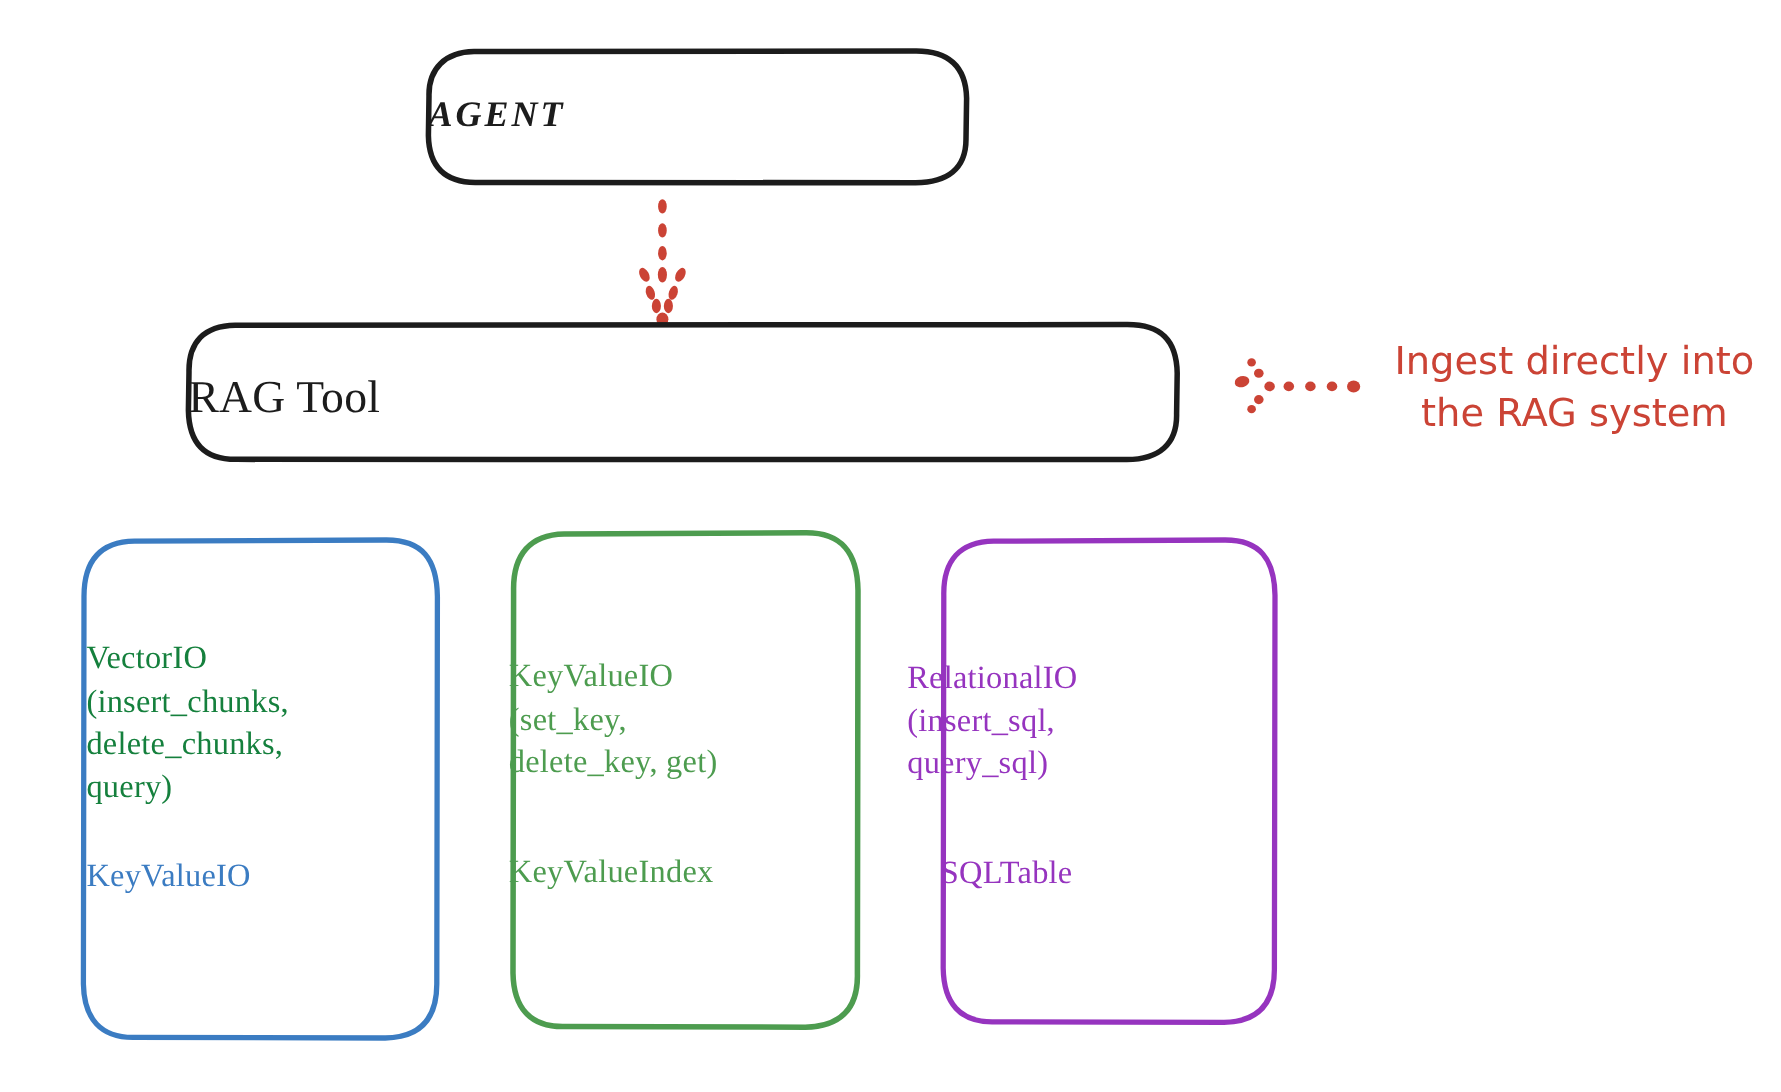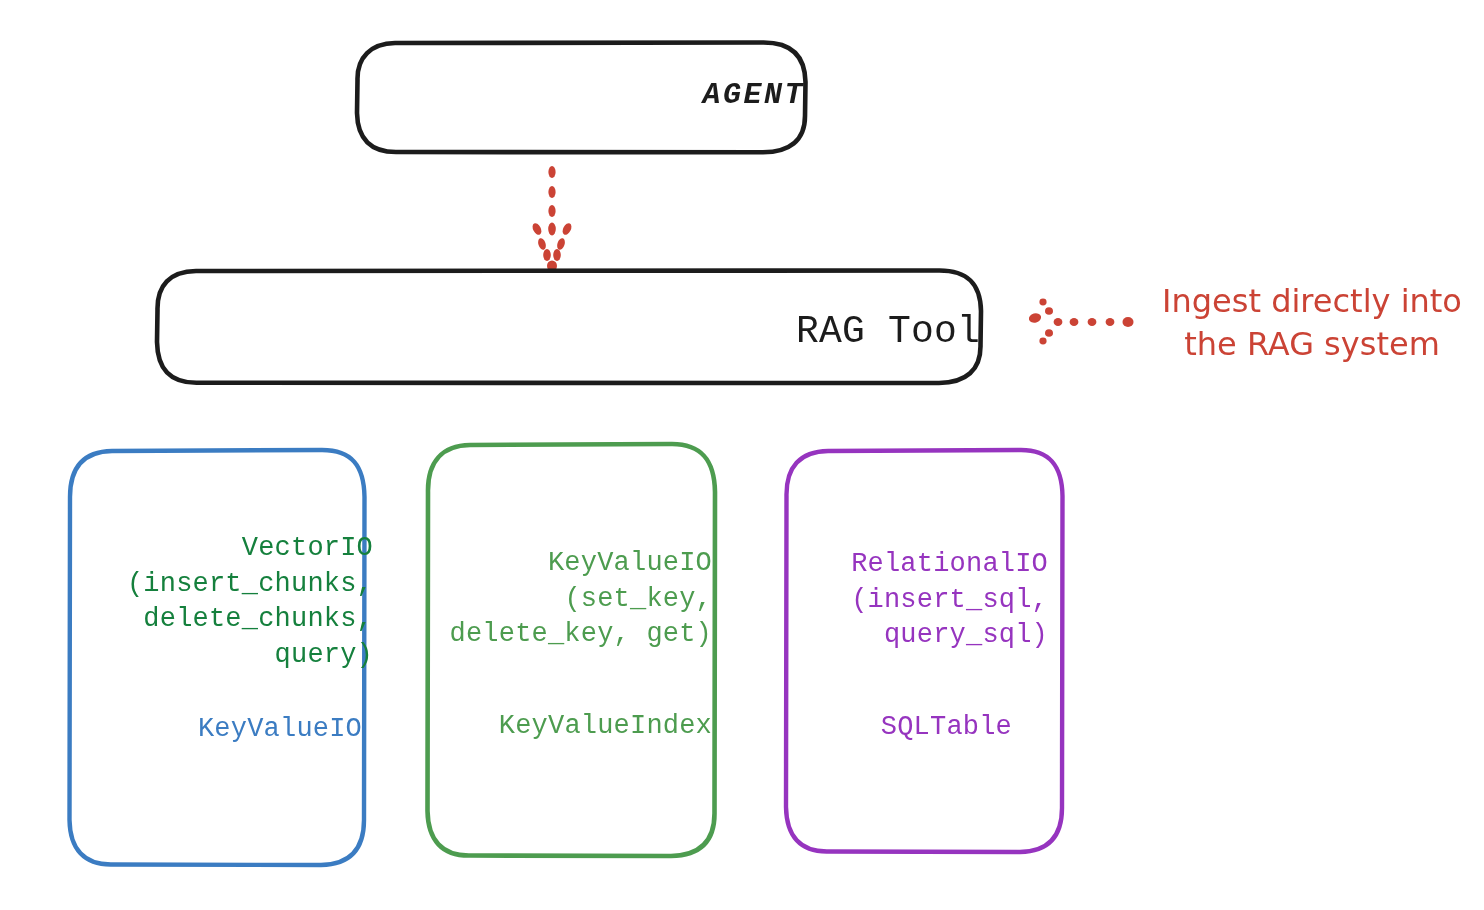--- a/index.html
+++ b/index.html
@@ -16,26 +16,26 @@
   }
   #canvas {
     position: absolute;
     left: 0;
     top: 0;
     width: 1484px;
     height: 910px;
   }
   .node-label {
     position: absolute;
-    text-align: right;
+    text-align: left;
     white-space: pre-line;
     line-height: 1.30;
     letter-spacing: 0.2px;
     pointer-events: none;
-    font-family: Liberation Mono, monospace;
+    font-family: Liberation Serif, serif;
   }
   #agent-label {
     left: 357px; top: 76px; width: 448px;
     font-size: 30px;
     font-style: italic;
     font-weight: 700;
     letter-spacing: 2.5px;
     color: #1c1c1c;
   }
   #ragtool-label {
@@ -61,21 +61,21 @@
   }
   #kv-ops {
     left: 424px; top: 546px; width: 288px;
     color: #4d9c4f;
   }
   #kv-index {
     left: 424px; top: 709px; width: 288px;
     color: #4d9c4f;
   }
   #rel-ops {
-    left: 784px; top: 547px; width: 264px;
+    left: 756px; top: 547px; width: 264px;
     color: #9634bf;
   }
   #rel-table {
     left: 784px; top: 710px; width: 228px;
     color: #9634bf;
   }
   #ingest-note {
     position: absolute;
     left: 1147px; top: 280px; width: 330px;
     font-size: 32px;

